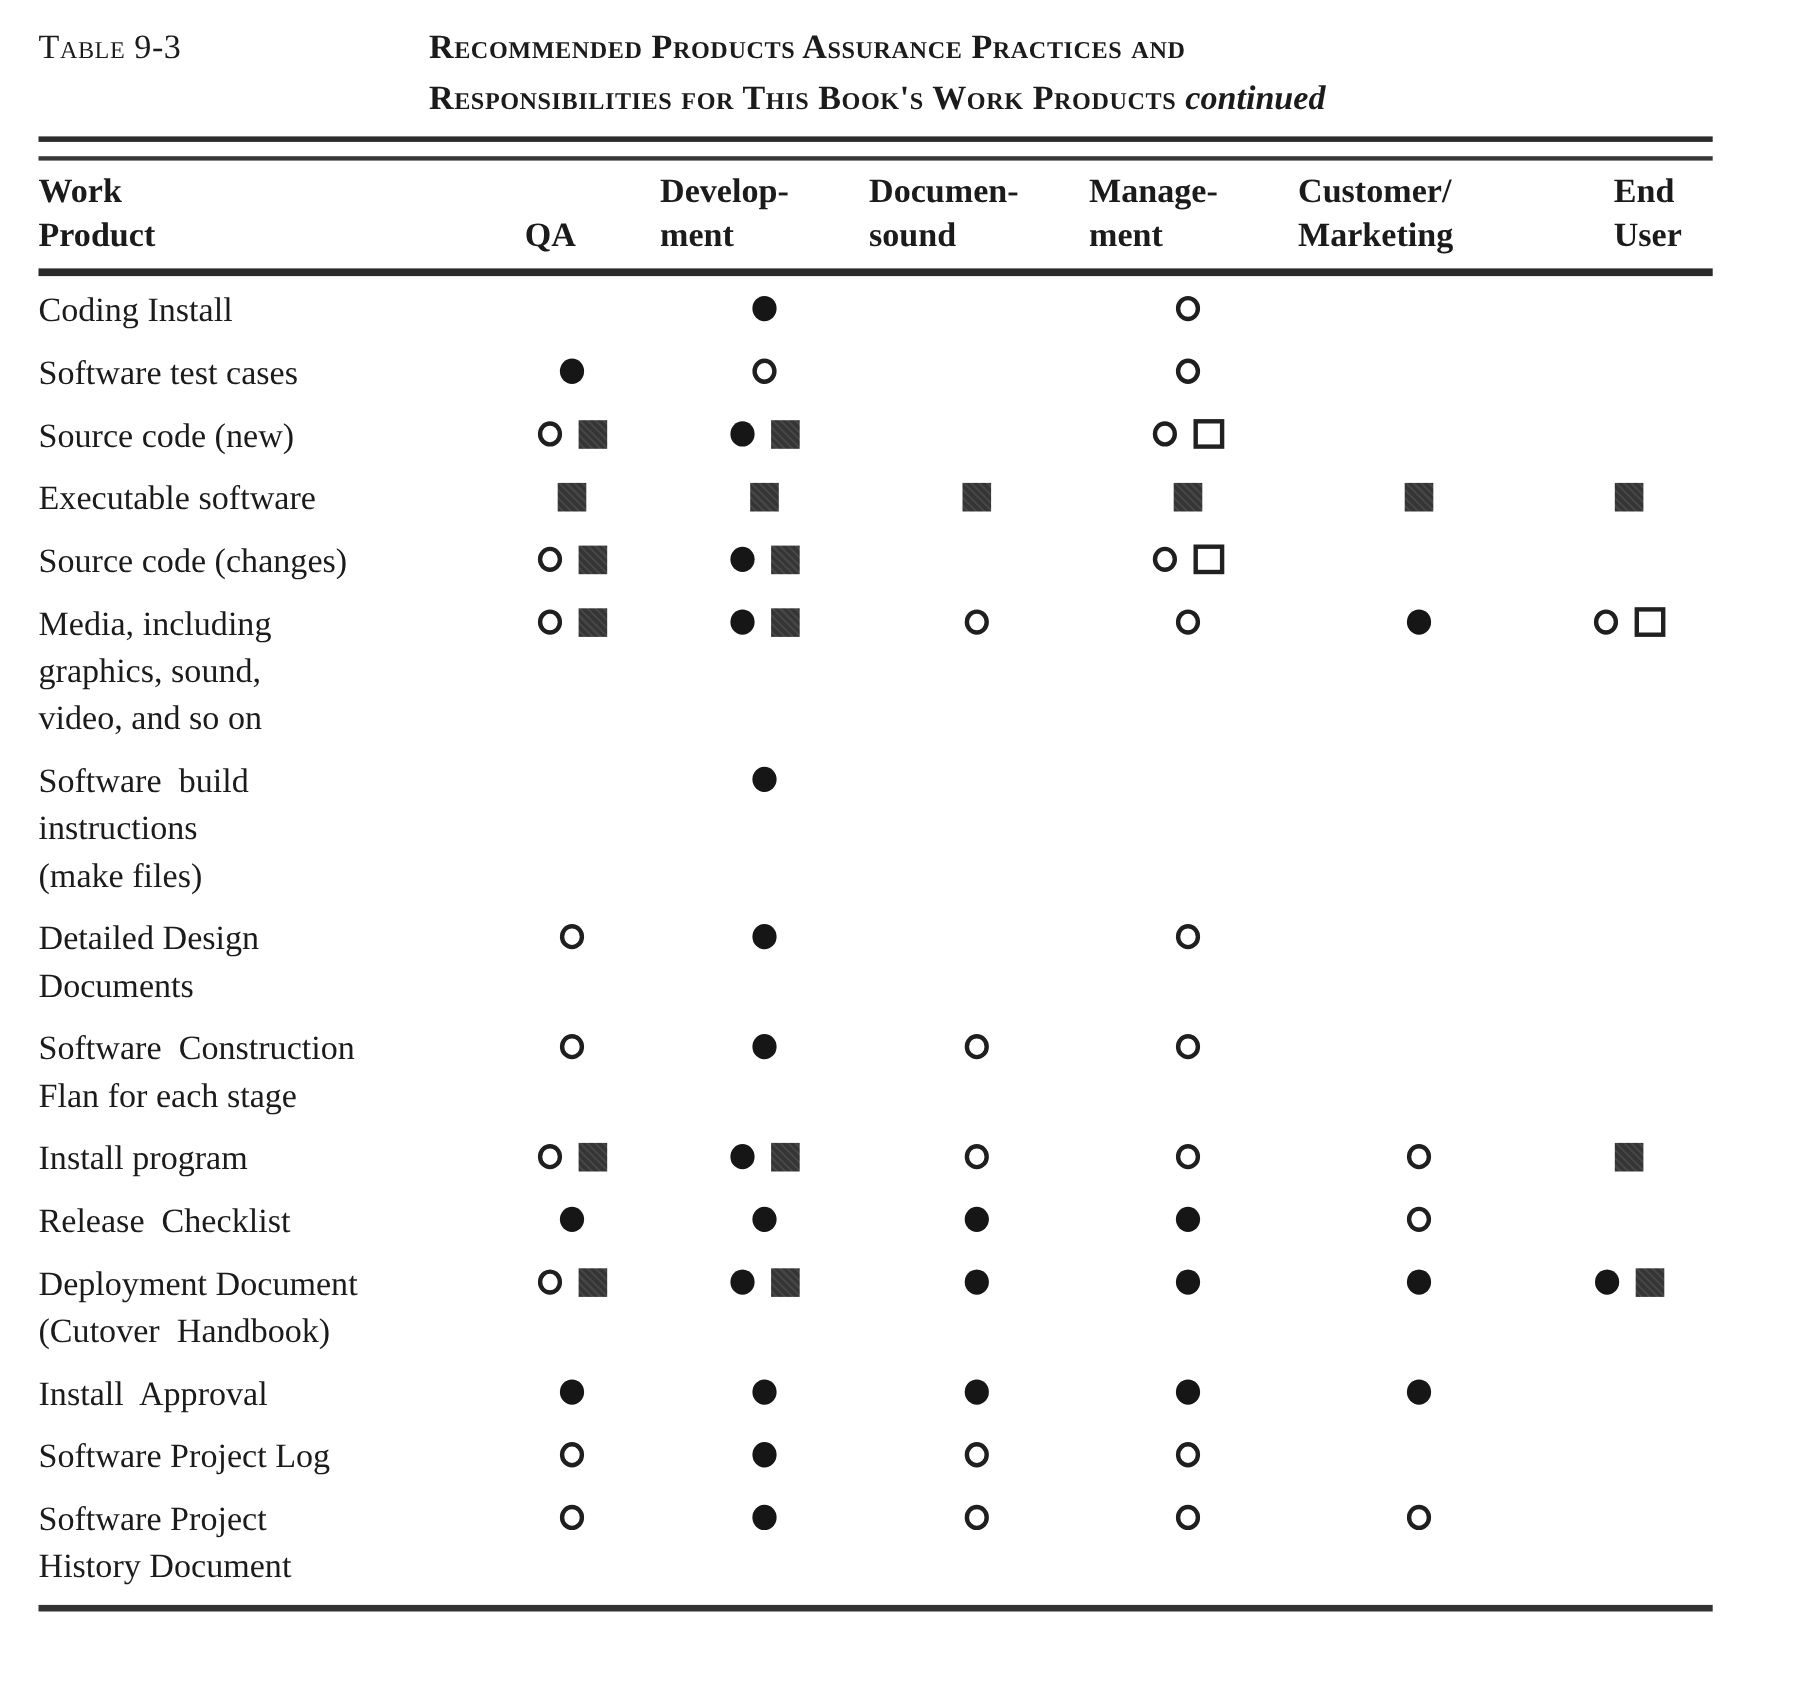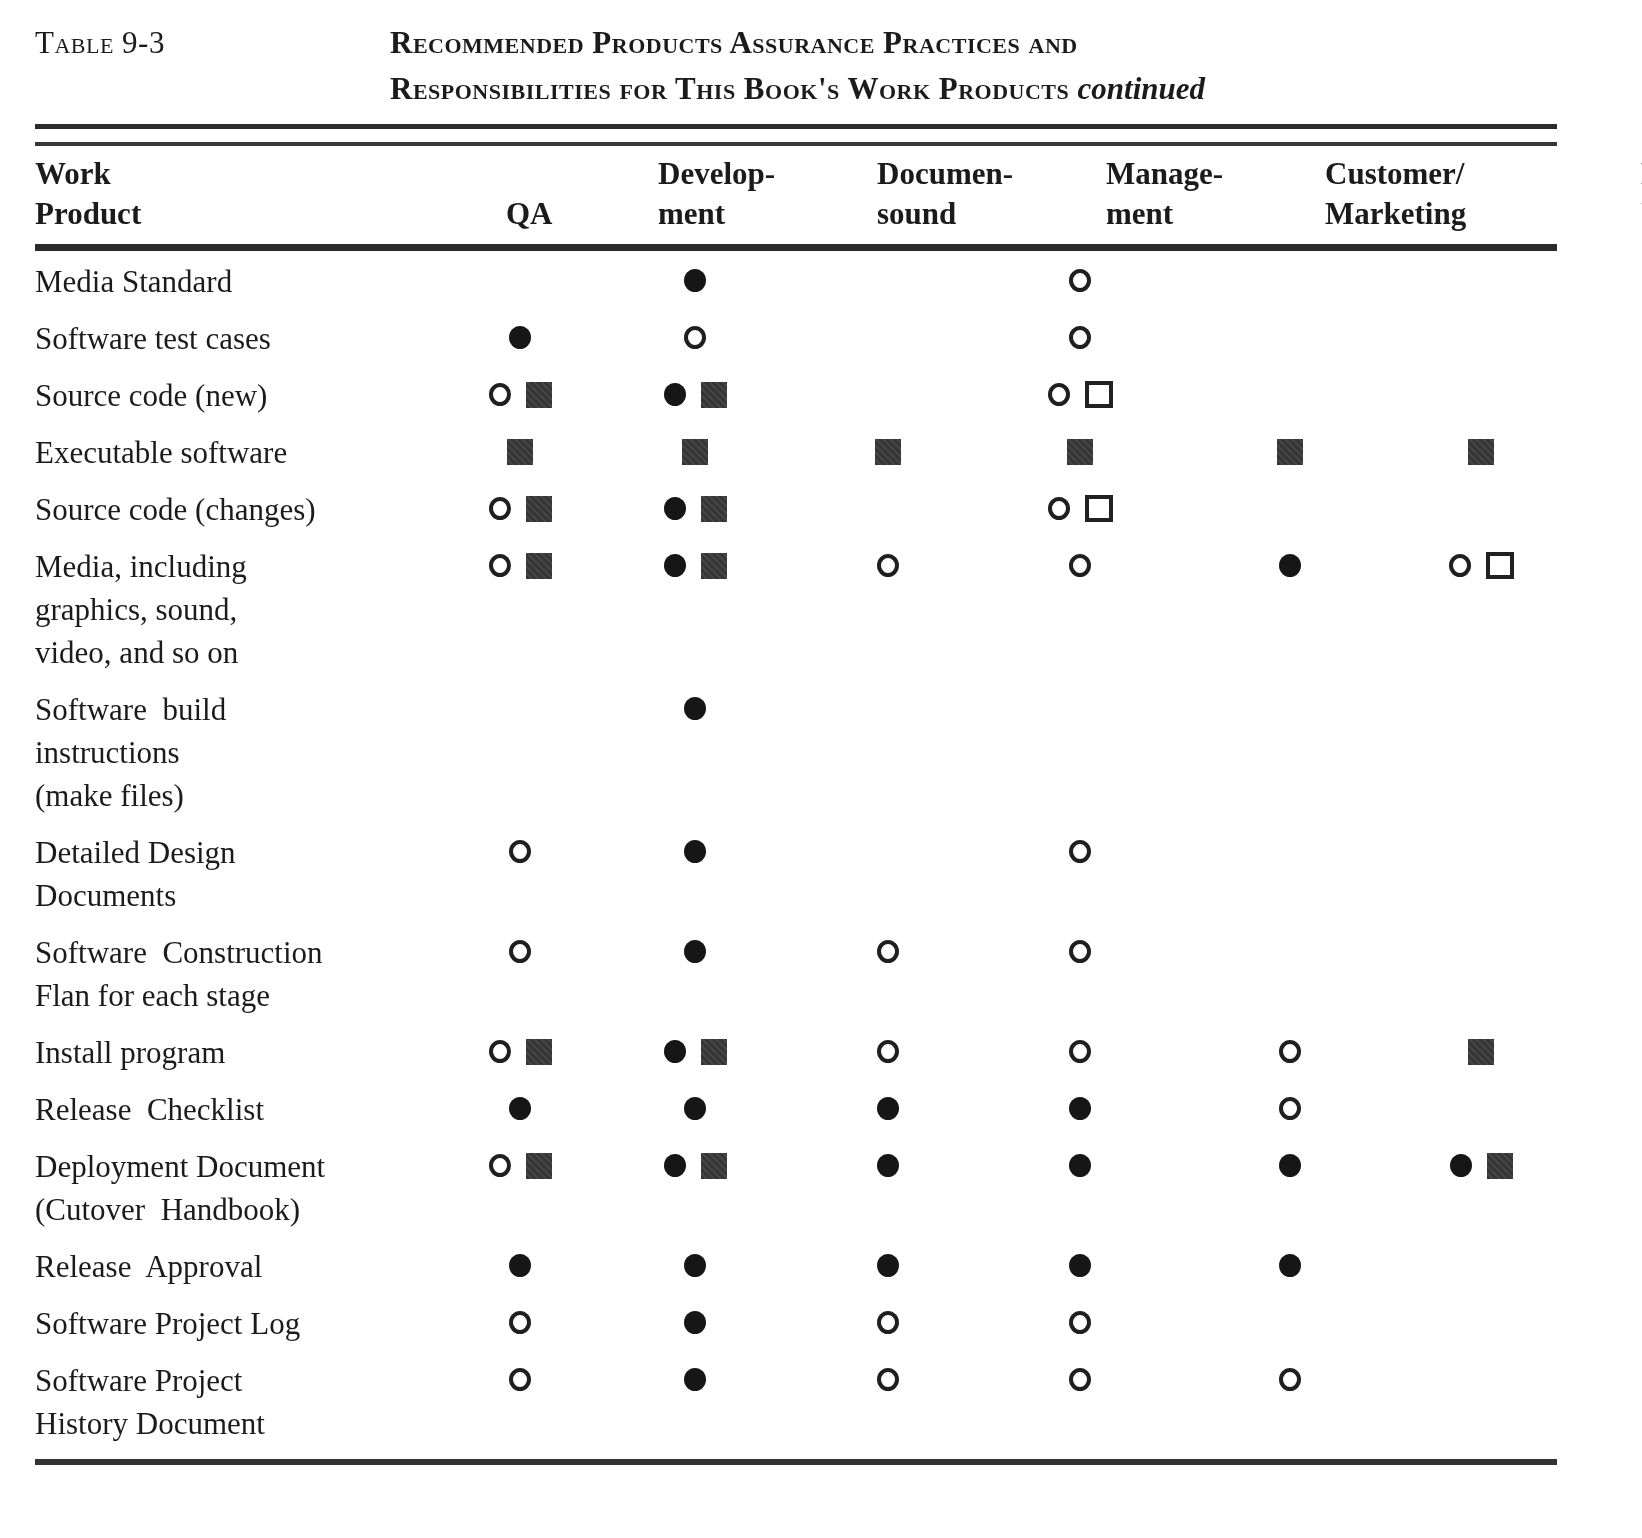--- a/index.html
+++ b/index.html
@@ -17,21 +17,21 @@
   }
   .title-lines{font-weight:700;font-variant:small-caps;font-size:31px;letter-spacing:.5px;line-height:46px;}
   .title-continued{font-variant:normal;font-style:italic;font-weight:600;letter-spacing:0;}
   
   .rule-wrap{margin-left:35px;width:1522px;}
   .double-rule{height:13px;border-top:5px solid #2c2c2c;border-bottom:4px solid #383838;margin-top:12px;}
   .heavy-rule{height:0;border-top:7px solid #2a2a2a;}
   .bottom-rule{height:0;border-top:6px solid #333333;margin-top:12px;}
   
   .grid{display:grid;grid-template-columns:405px 160px 190px 195px 190px 230px 152px;margin-left:35px;width:1522px;}
-  .hdr{align-items:end;padding:8px 0 10px 0;gap:29px;}
+  .hdr{align-items:end;padding:8px 0 10px 0;}
   .hdr .hcell{
     font-weight:700;font-size:31px;line-height:40px;white-space:pre-line;
     align-self:end;
   }
   .hdr .h-qa{padding-left:37px;}
   .hdr .h-mgmt,.hdr .h-cust{padding-left:5px;}
   .hdr .h-end{padding-left:62px;}
   
   .rows{margin-top:9px;}
   .row{display:grid;grid-template-columns:405px 160px 190px 195px 190px 230px 152px;margin-left:35px;width:1522px;margin-bottom:14px;}
@@ -79,21 +79,21 @@
     <div class="hcell h-end">End
 User</div>
   </div>
 
   <div class="rule-wrap">
       <div class="heavy-rule"></div>
     </div>
 
   <div class="rows">
   <div class="row">
-    <div class="name">Media Standard</div>
+    <div class="name">Coding Install</div>
     <div class="marker-cell"></div>
     <div class="marker-cell">
           <span class="marker filled-circle"></span>
         </div>
     <div class="marker-cell"></div>
     <div class="marker-cell">
           <span class="marker open-circle"></span>
         </div>
     <div class="marker-cell"></div>
     <div class="marker-cell"></div>
@@ -316,21 +316,21 @@
     <div class="marker-cell">
           <span class="marker filled-circle"></span>
         </div>
     <div class="marker-cell">
           <span class="marker filled-circle"></span>
           <span class="marker filled-square"></span>
         </div>
   </div>
 
   <div class="row">
-    <div class="name">Release  Approval</div>
+    <div class="name">Install  Approval</div>
     <div class="marker-cell">
           <span class="marker filled-circle"></span>
         </div>
     <div class="marker-cell">
           <span class="marker filled-circle"></span>
         </div>
     <div class="marker-cell">
           <span class="marker filled-circle"></span>
         </div>
     <div class="marker-cell">

